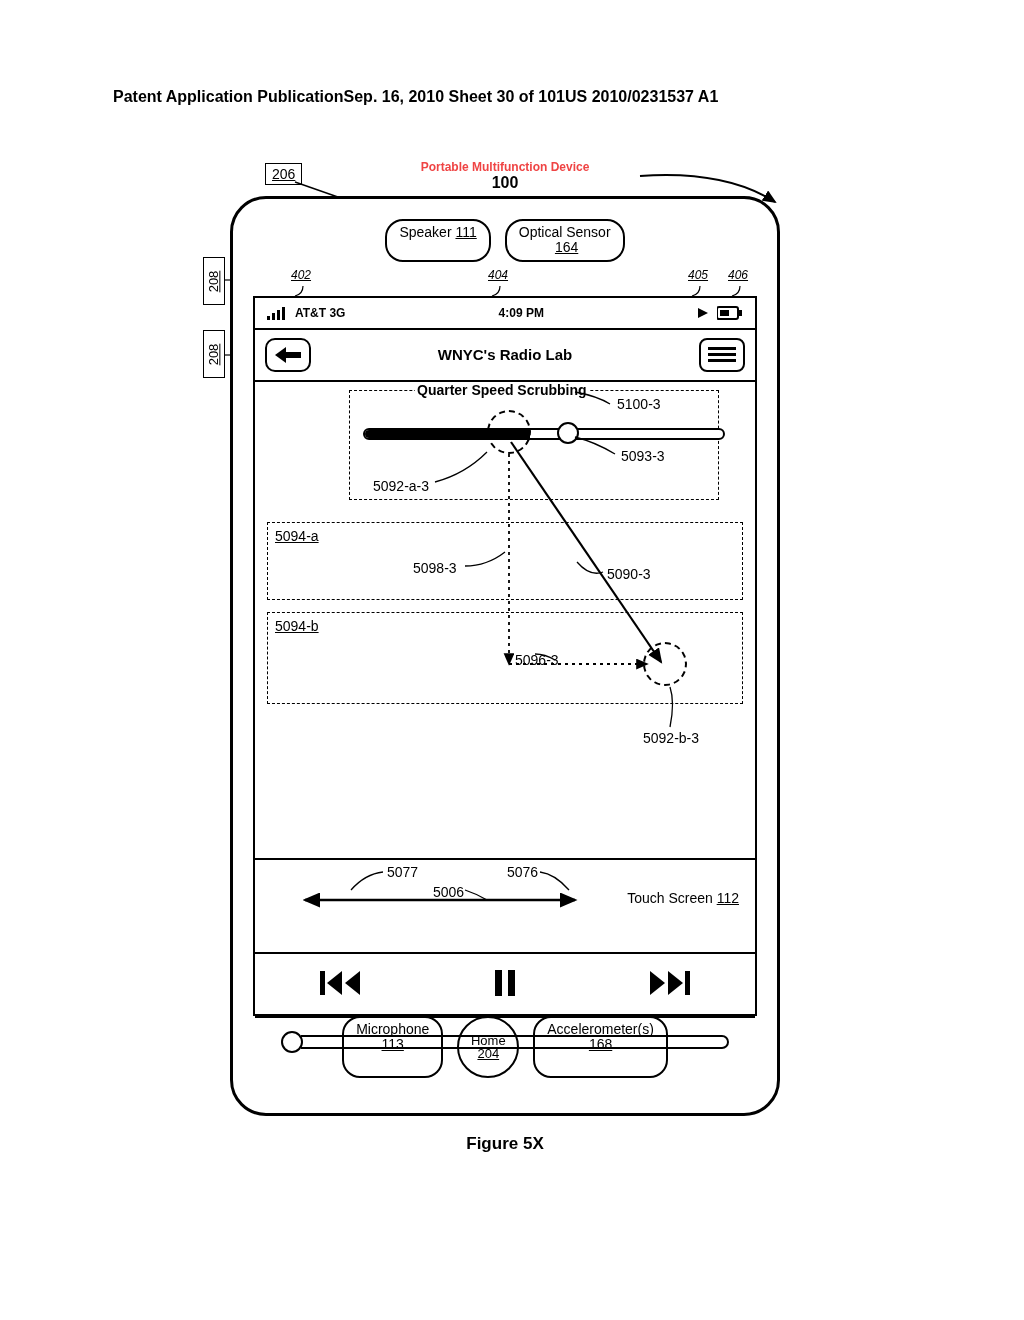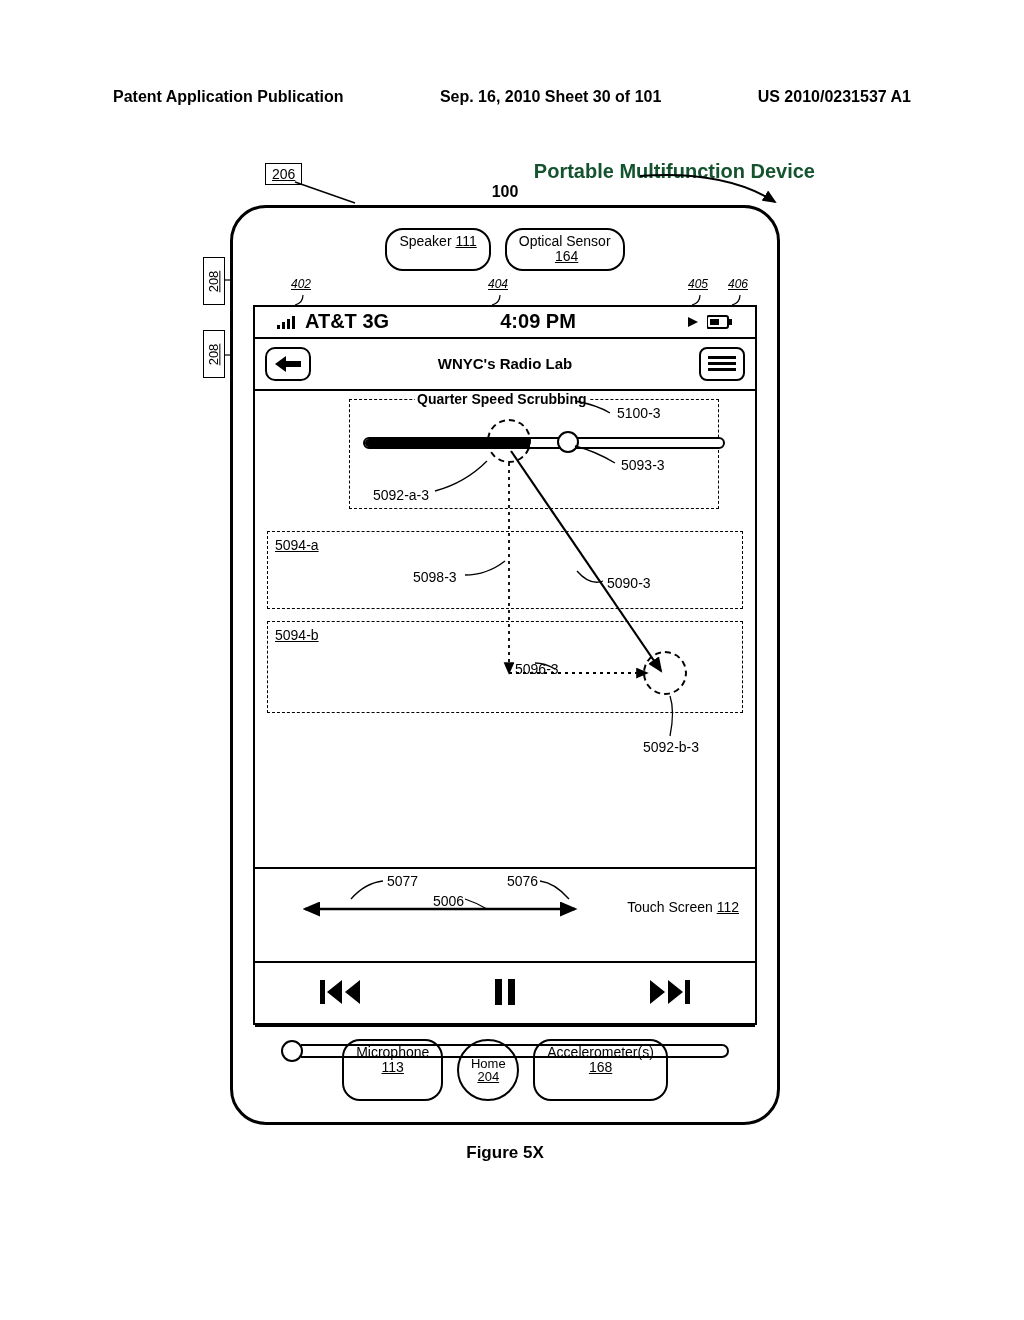--- a/index.html
+++ b/index.html
@@ -7,35 +7,35 @@
     background: #fff;
     font-family: Arial, Helvetica, sans-serif;
     font-size: 14px;
     color: #000;
     width: 1024px;
     height: 1320px;
     position: relative;
   }
   .page-header {
     display: flex;
-    justify-content: space-between;
+    justify-content: flex-start;
     padding: 88px 113px 0 113px;
     font-size: 16px;
     font-weight: bold;
   }
   .figure-wrap {
     position: absolute;
     left: 195px; top: 160px;
     width: 620px;
   }
   .device-title {
-    text-align: right;
-    font-weight: bold;
-    color: #14532d;
-    font-size: 20px;
+    text-align: center;
+    font-weight: bold;
+    color: #ef4444;
+    font-size: 12px;
   }
   .device-sub {
     text-align: center;
     font-weight: bold;
     font-size: 16px;
   }
   .device-body {
     position: relative;
     border: 3px solid #000;
     border-radius: 36px;
@@ -72,23 +72,23 @@
     height: 720px;
     position: relative;
     background: #fff;
   }
   .statusbar {
     display: flex;
     align-items: center;
     justify-content: space-between;
     border-bottom: 2.5px solid #000;
     height: 32px;
-    padding: 0 22px;
-    font-weight: bold;
-    font-size: 20px;
+    padding: 0 12px;
+    font-weight: bold;
+    font-size: 12px;
   }
   .sb-left { display: flex; align-items: center; gap: 6px; }
   .sb-right { display: flex; align-items: center; gap: 8px; }
   .signal-icon svg, .play-icon svg, .batt-icon svg { display: block; }
   .titlebar {
     display: flex;
     align-items: center;
     border-bottom: 2.5px solid #000;
     height: 52px;
     padding: 0 10px;
@@ -146,21 +146,21 @@
     border-radius: 50%;
   }
   .small-label { position: absolute; font-size: 14px; }
   .ul-label { text-decoration: underline; }
   .svg-over { position: absolute; left: 0; top: 0; pointer-events: none; }
   .below-scrub { position: relative; height: 94px; border-bottom: 2.5px solid #000; }
   .transport { display: flex; justify-content: space-around; align-items: center; height: 64px; border-bottom: 2.5px solid #000; }
   .vol-row { display: flex; align-items: center; height: 48px; padding: 0 26px; gap: 0; }
   .vol-knob { width: 22px; height: 22px; border: 2px solid #000; border-radius: 50%; background: #fff; margin-right: -2px; z-index: 1; }
   .vol-track { flex: 1; height: 14px; border: 2px solid #000; border-left: none; border-radius: 0 10px 10px 0; }
-  .hw-row { display: flex; justify-content: center; gap: 14px; margin-top: 14px; }
+  .hw-row { display: flex; justify-content: center; gap: 14px; }
   .home-pod {
     border: 2px solid #000; border-radius: 50%;
     width: 62px; height: 62px;
     display: flex; flex-direction: column; align-items: center; justify-content: center;
     font-size: 13px; line-height: 1;
   }
   .home-pod .ul { text-decoration: underline; }
   .ext-box-206 {
     position: absolute;
     border: 1px solid #000;

